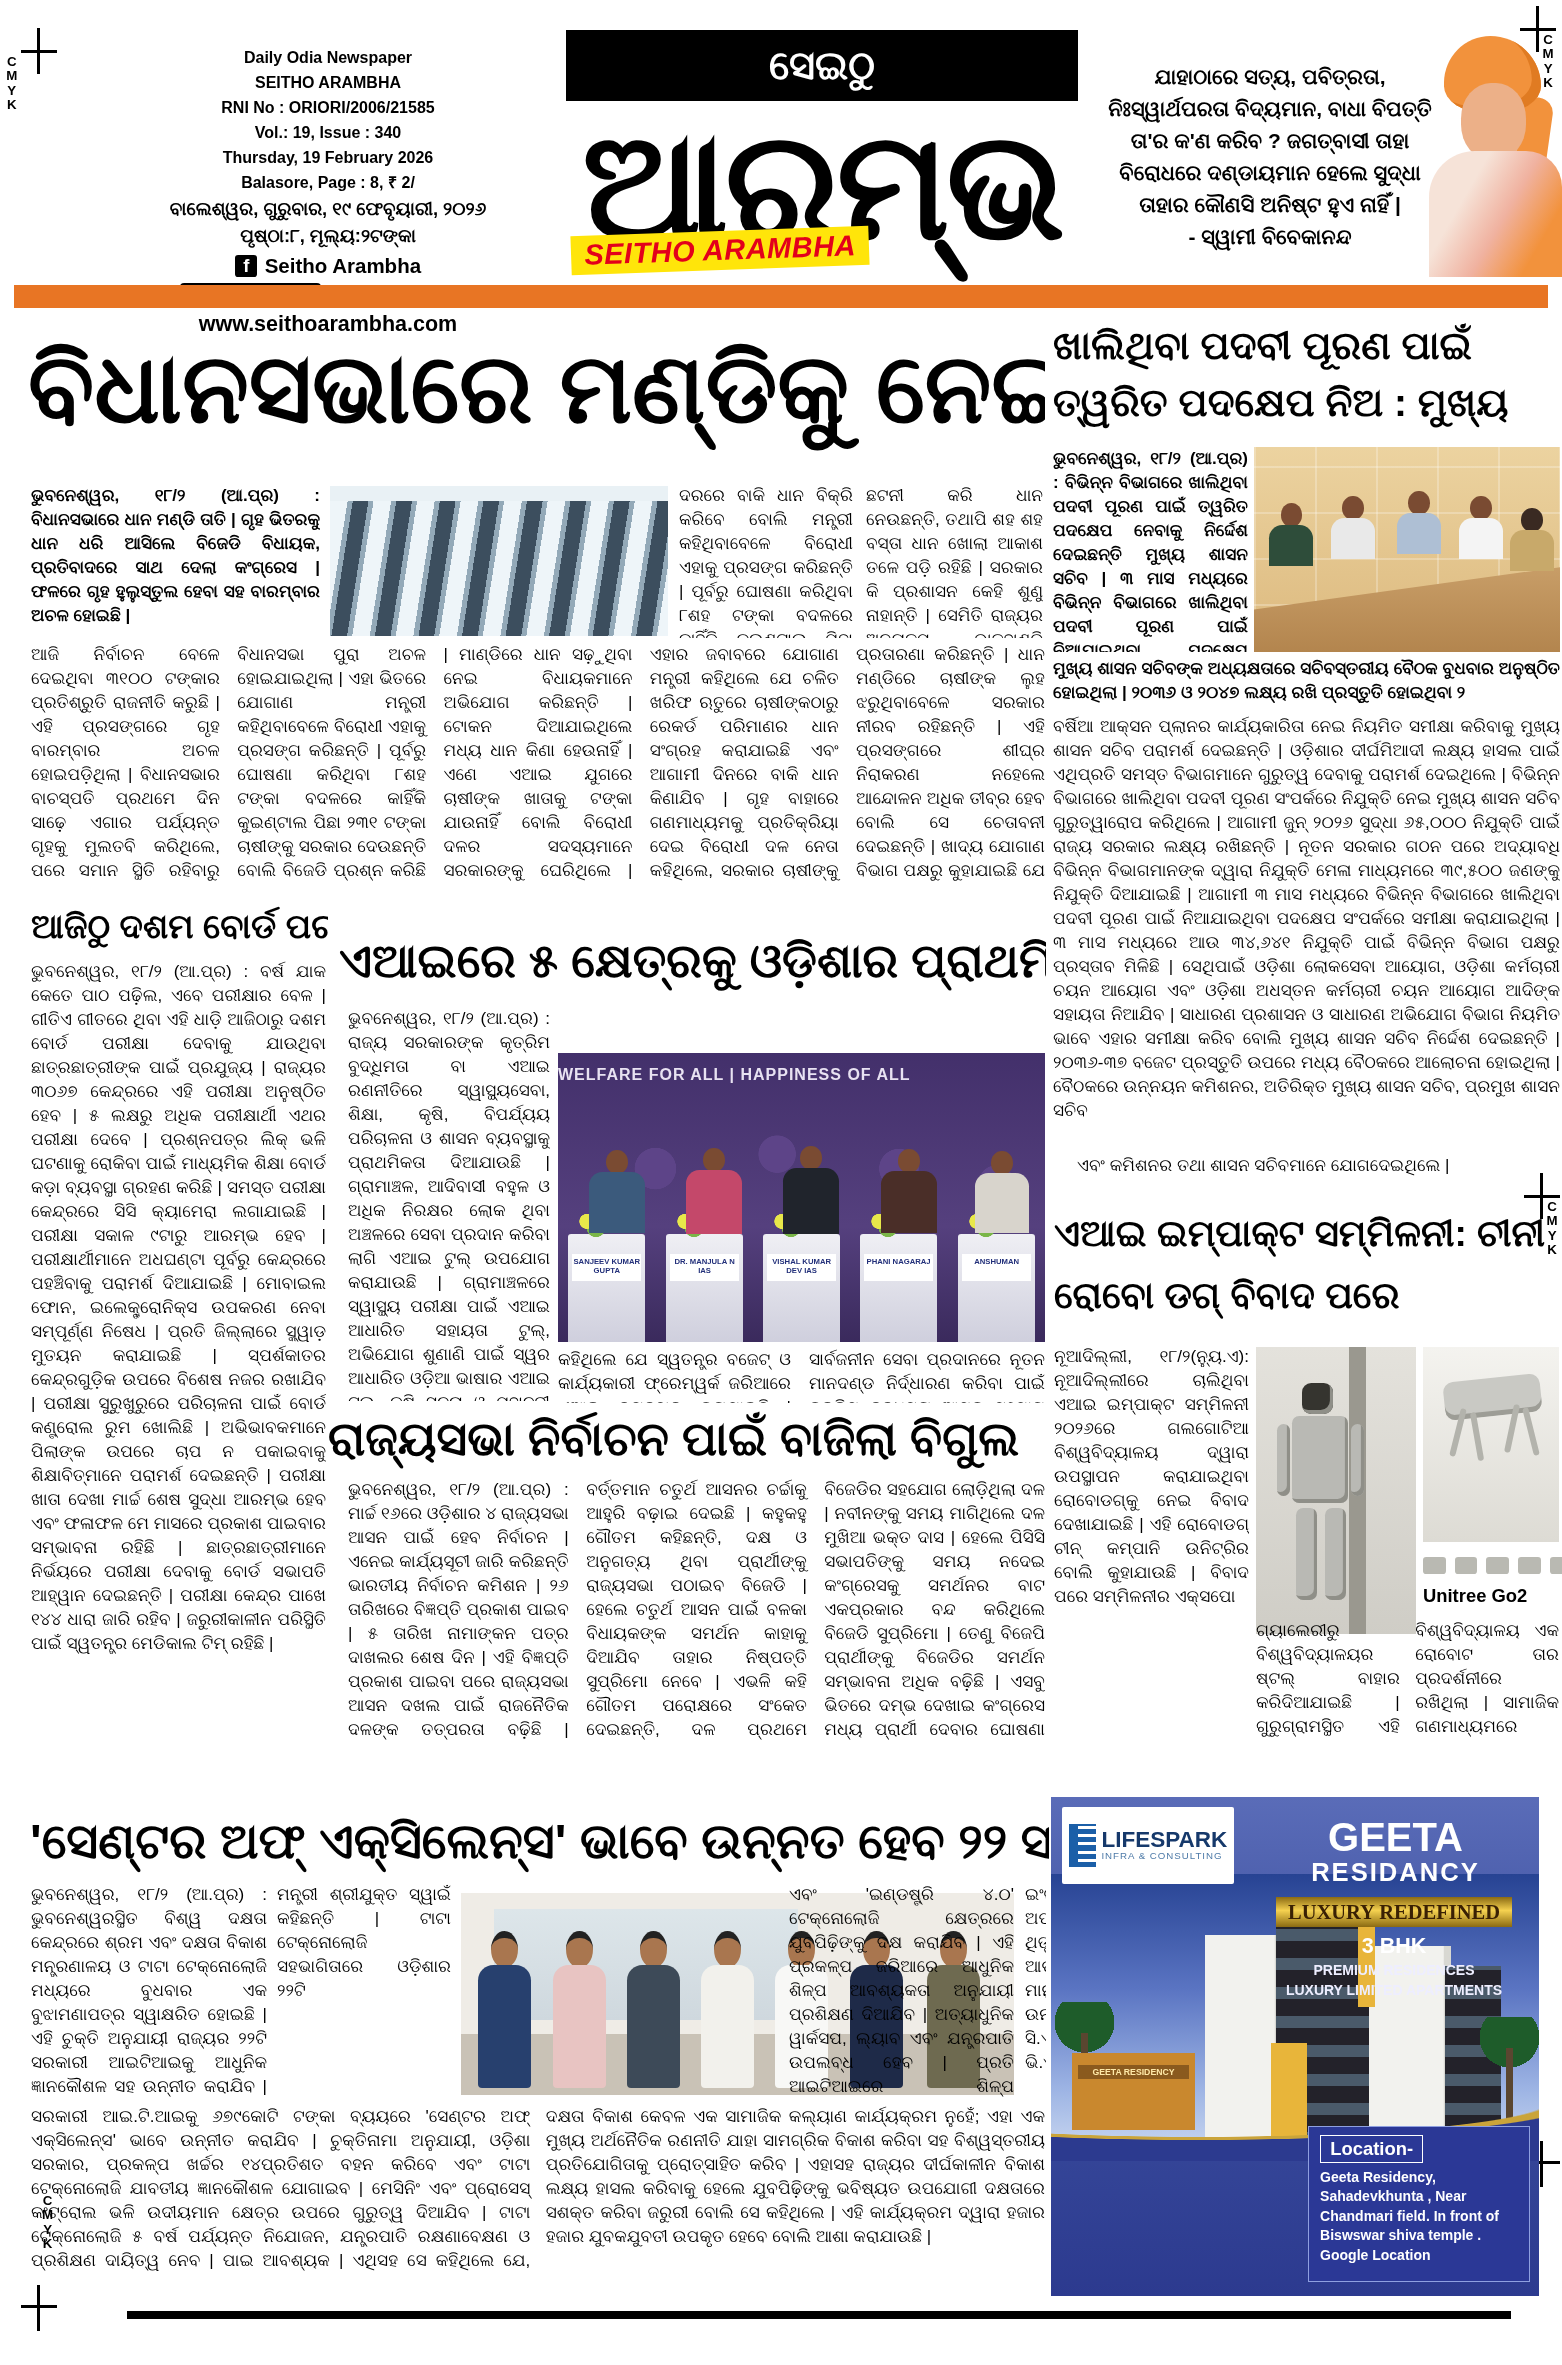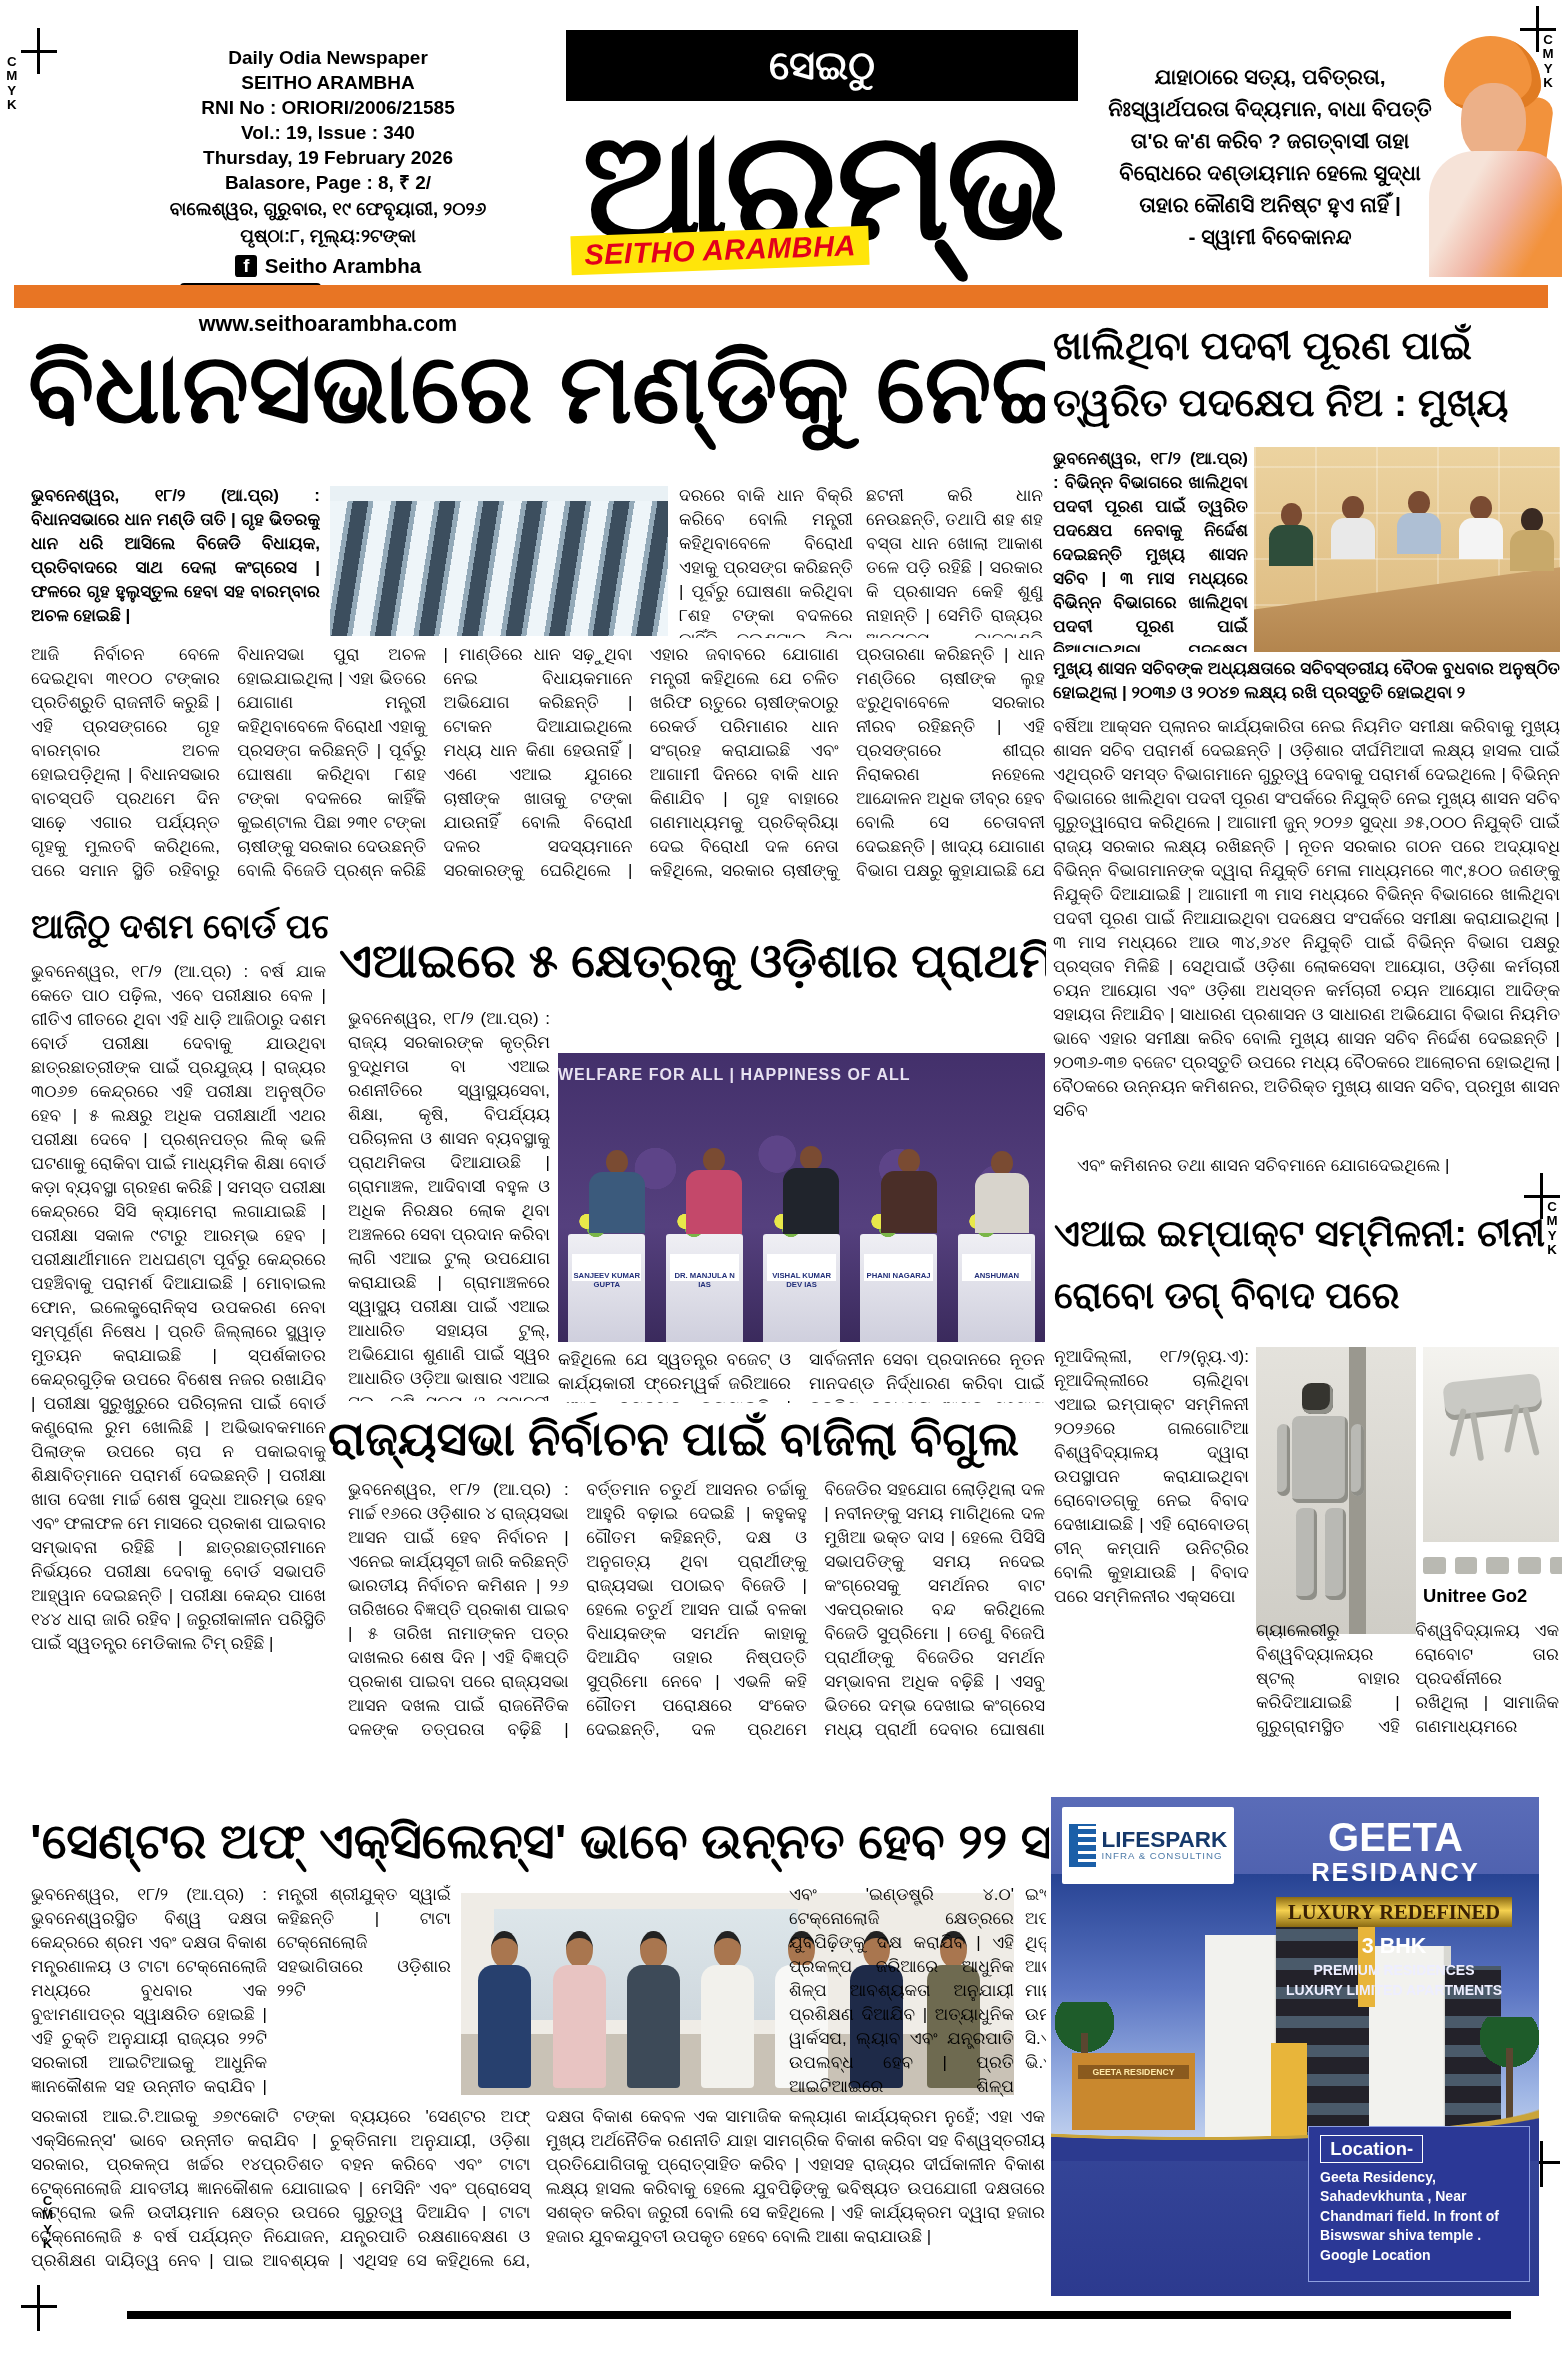--- a/index.html
+++ b/index.html
@@ -13,21 +13,21 @@
   .regmark .bar-v{position:absolute;left:16.4px;top:0;width:3.1px;height:46px;background:#000;}
   .regmark .bar-h{position:absolute;left:0;top:21.5px;width:36px;height:3.1px;background:#000;}
   .regmark .cmyk{position:absolute;left:-15.4px;top:27px;font-size:13.3px;font-weight:bold;line-height:14.3px;
                  width:13.3px;text-align:center;word-break:break-all;letter-spacing:0;}
   .regmark.flip .cmyk{left:20.5px;top:-60px;}
   .regmark.flip .bar-v{top:31px;}
   .regmark.flip .bar-h{top:51px;}
 
   
   #hdr-info{left:128px;top:45px;width:400px;text-align:center;font-weight:bold;}
-  #hdr-info .en{font-size:19px;line-height:25px;text-align:center;}
+  #hdr-info .en{font-size:16px;line-height:25px;text-align:center;}
   #hdr-info .od{font-size:18.4px;line-height:27px;}
   .socialrow{display:flex;align-items:center;justify-content:center;gap:7.2px;margin-top:5.1px;}
   .fb-ic{display:inline-block;width:22.5px;height:22.5px;background:#000;color:#fff;font-weight:bold;
          font-size:18.4px;line-height:22.5px;text-align:center;border-radius:3.1px;}
   .gp-badge{display:inline-flex;align-items:center;gap:4.1px;background:#000;color:#fff;border-radius:4.1px;
             padding:2px 6.1px;font-size:10.2px;height:20.5px;}
   .gp-tri{width:0;height:0;border-top:7.2px solid transparent;border-bottom:7.2px solid transparent;
           border-left:12.3px solid #2bb24c;}
   .social-label{font-size:20.5px;font-weight:bold;}
   #hdr-url{font-size:21.5px;font-weight:bold;margin-top:4.1px;}
@@ -93,21 +93,21 @@
             radial-gradient(circle at 45% 35%,#5d4488 0 18.4px,transparent 19px),
             radial-gradient(circle at 70% 40%,#5d4488 0 19.5px,transparent 20px),
             radial-gradient(circle at 90% 45%,#5d4488 0 17.4px,transparent 18px),
             linear-gradient(#43306b,#55407e 60%,#3a2a5c);}
   #ph-panel .banner{position:absolute;left:0;top:13.3px;width:100%;text-align:left;color:#e8e2f2;
                     font-size:16px;letter-spacing:1px;font-weight:bold;}
   #ph-panel .desk{position:absolute;bottom:0;width:77px;height:108px;background:linear-gradient(#efeff4,#cfcfdd);
                   border-radius:3.1px 3.1px 0 0;}
   #ph-panel .plate{position:absolute;bottom:61px;left:4.1px;width:69px;height:27px;background:#fff;
                    color:#23307a;font-size:7.7px;font-weight:bold;text-align:center;line-height:8.7px;
-                   padding-top:18px;box-sizing:border-box;}
+                   padding-top:4px;box-sizing:border-box;}
   #ph-panel .flower{position:absolute;bottom:102px;width:46px;height:31px;
                     background:radial-gradient(circle at 30% 40%,#e8e84a 0 7.2px,transparent 7.7px),
                                radial-gradient(circle at 60% 30%,#f0f0f0 0 6.1px,transparent 6.7px),
                                radial-gradient(circle at 50% 60%,#7ab648 0 9.2px,transparent 9.7px),
                                radial-gradient(circle at 80% 55%,#e8e84a 0 6.1px,transparent 6.7px);}
   
   #ph-robot1{background:linear-gradient(#e4e2dc,#cfcdc6);}
   #ph-robot1 .wallpost{position:absolute;left:58%;top:0;width:17.4px;height:100%;background:#9a988f;}
   .bot{position:absolute;background:#b9b9b4;border-radius:7.2px;box-shadow:inset -3.1px -4.1px 0 #8f8f88;}
   #ph-robot2{background:linear-gradient(#f4f3ef,#dddbd4);}

